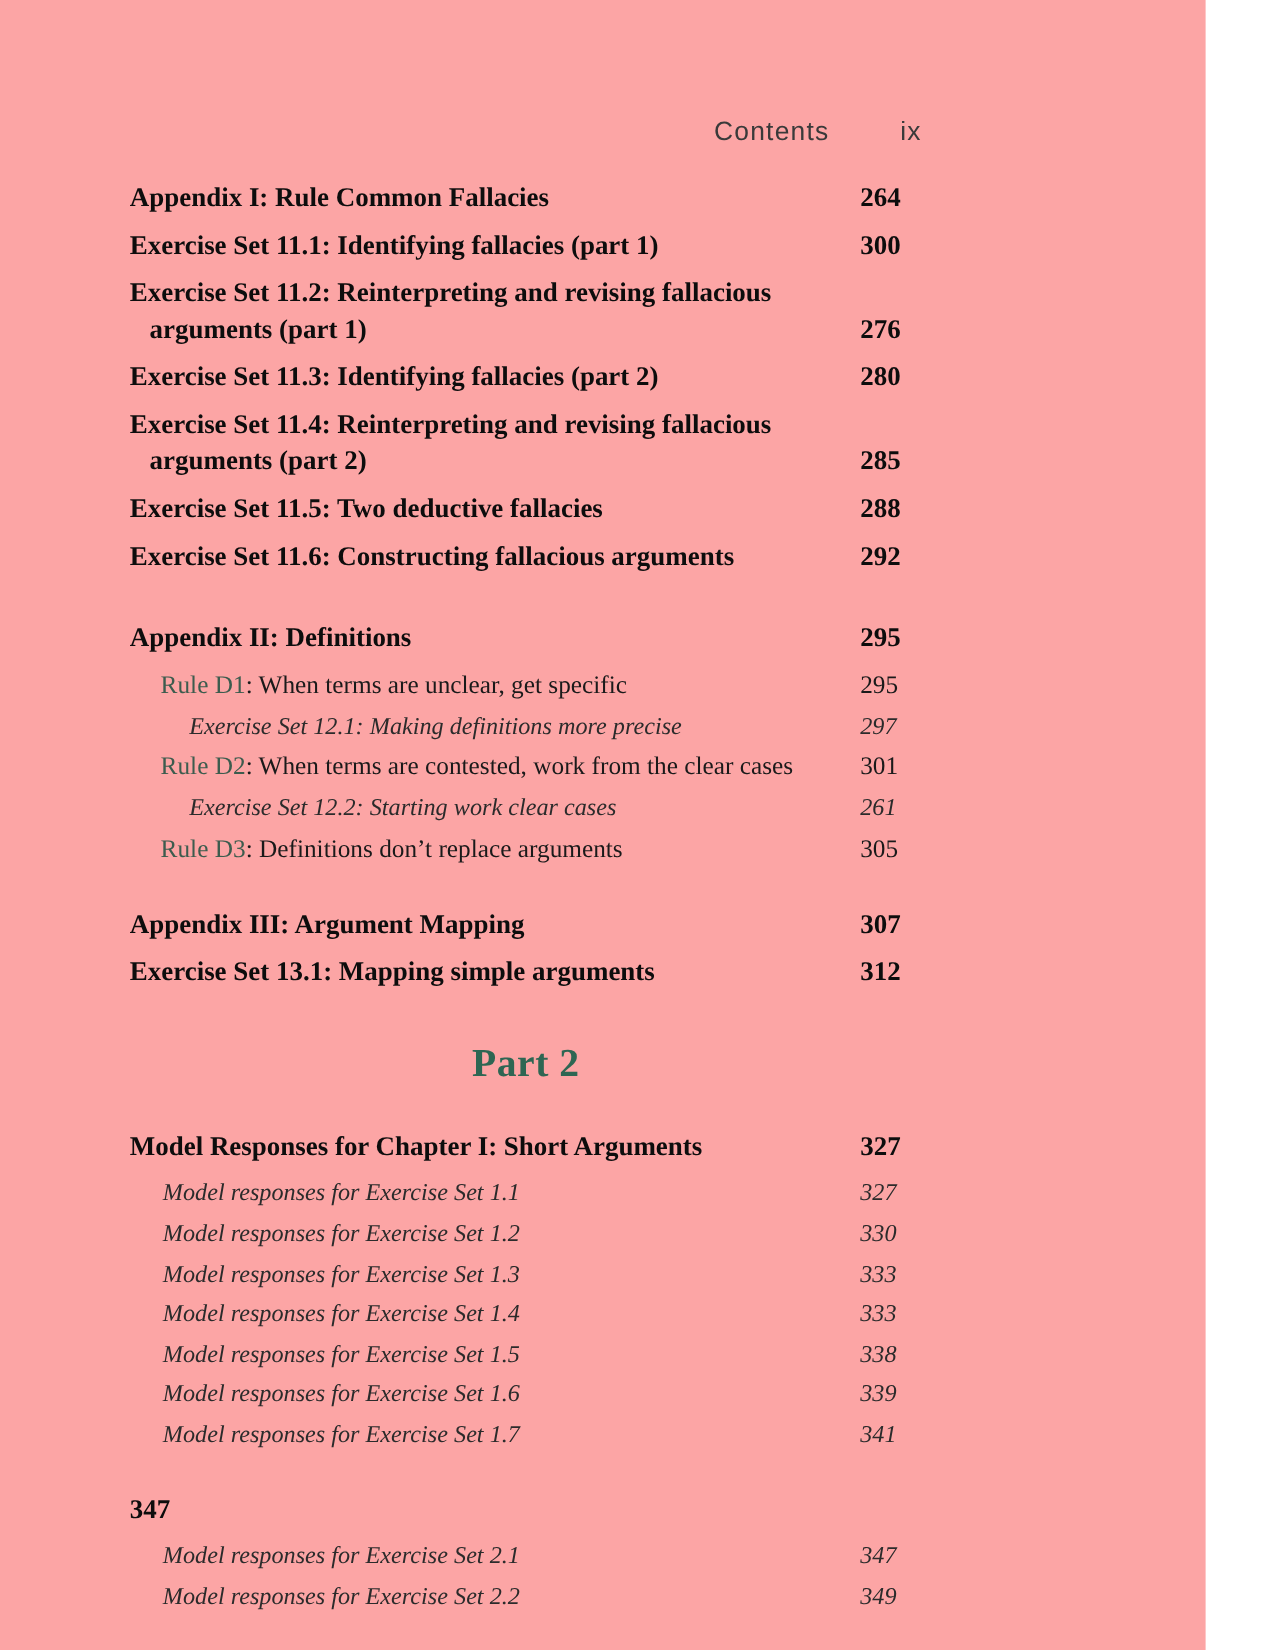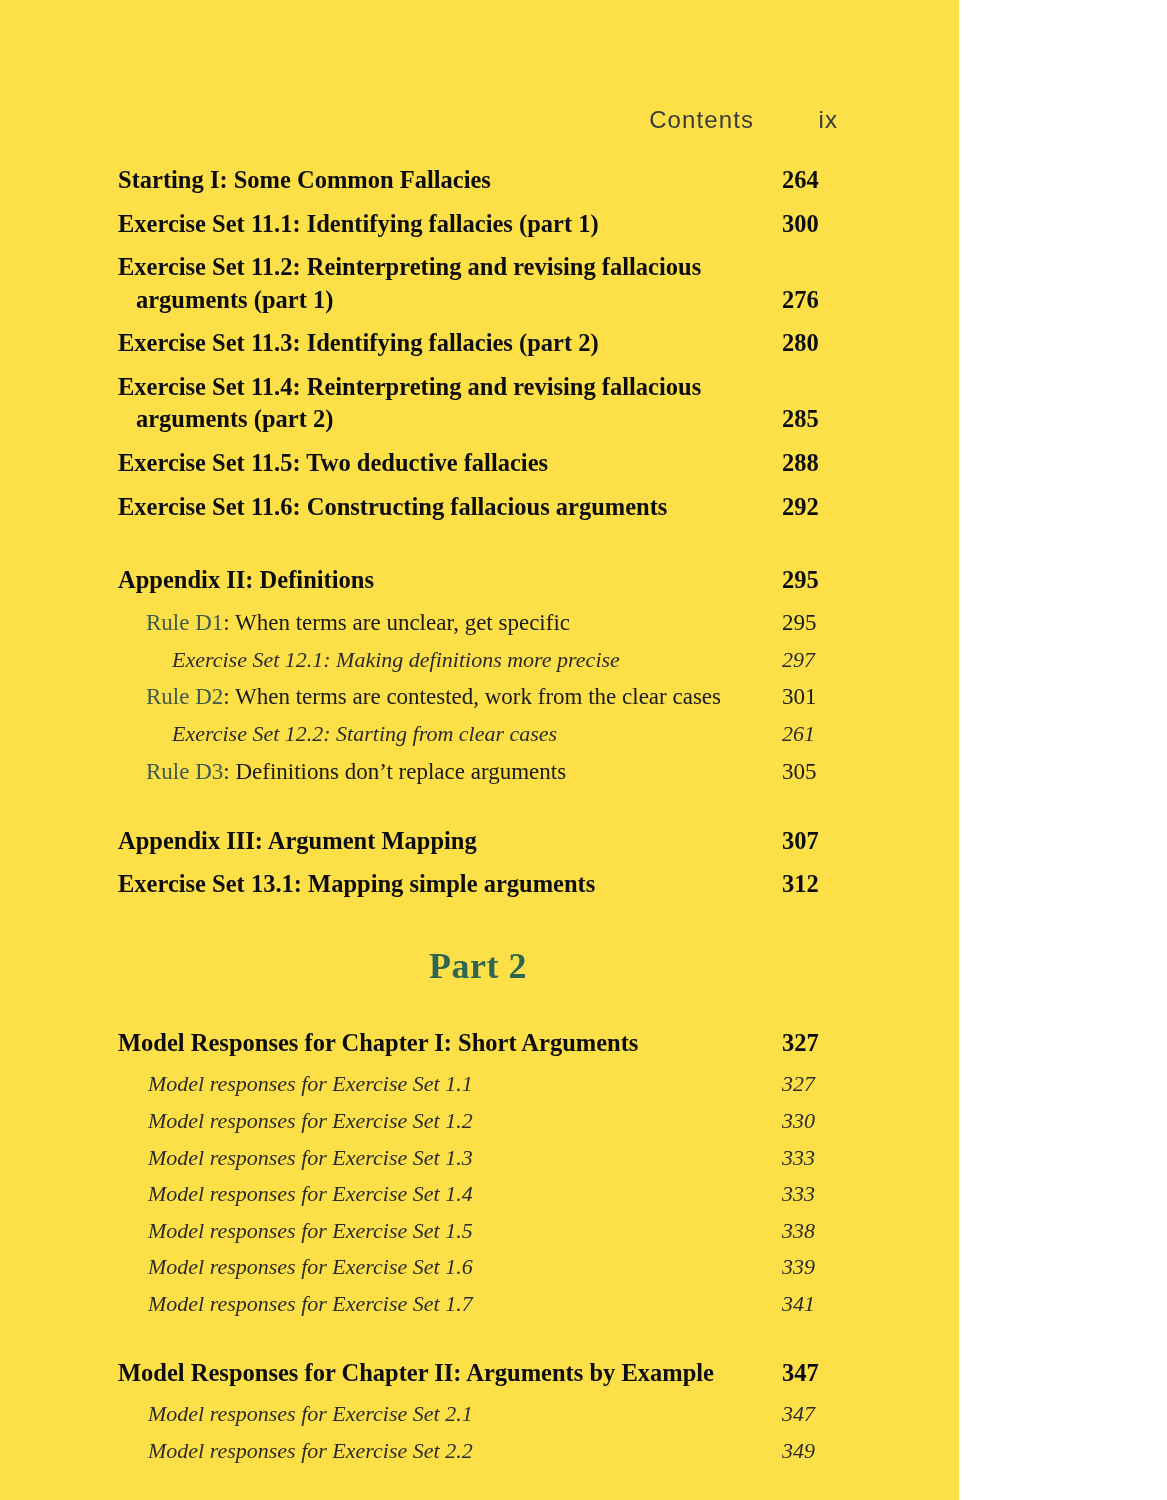--- a/index.html
+++ b/index.html
@@ -2,23 +2,23 @@
 <html><head>
 <meta charset="utf-8">
 <style>
   html, body {
     margin: 0;
     padding: 0;
     background: #ffffff;
   }
   .page {
     position: relative;
-    width: 959px;
+    width: 1096px;
     height: 1500px;
-    background: #fde047;
+    background: #fca5a5;
     overflow: hidden;
     font-family: "Liberation Serif", "DejaVu Serif", serif;
   }
 
   
   .running-head {
     position: absolute;
     left: 118px;
     top: 106px;
     width: 720px;
@@ -127,21 +127,21 @@
 
   <div class="running-head">
     <span class="rh-title">Contents</span>
     <span class="rh-folio">ix</span>
   </div>
 
   <div class="toc">
 
     <div>
       <div class="entry lv0">
-        <span class="etext">Starting I: Some Common Fallacies</span>
+        <span class="etext">Appendix I: Rule Common Fallacies</span>
         <span class="epage">264</span>
       </div>
       <div class="entry lv0">
         <span class="etext">Exercise Set 11.1: Identifying fallacies (part 1)</span>
         <span class="epage">300</span>
       </div>
       <div class="entry lv0">
         <span class="etext">Exercise Set 11.2: Reinterpreting and revising fallacious arguments (part 1)</span>
         <span class="epage">276</span>
       </div>
@@ -180,21 +180,21 @@
         <span class="etext">Exercise Set 12.1: Making definitions more precise</span>
         <span class="epage">297</span>
       </div>
 
       <div class="entry lv1">
         <span class="etext"><span class="rule-tag">Rule D2</span><span>: When terms are contested, work from the clear cases</span></span>
         <span class="epage">301</span>
       </div>
 
       <div class="entry lv2">
-        <span class="etext">Exercise Set 12.2: Starting from clear cases</span>
+        <span class="etext">Exercise Set 12.2: Starting work clear cases</span>
         <span class="epage">261</span>
       </div>
 
       <div class="entry lv1">
         <span class="etext"><span class="rule-tag">Rule D3</span><span>: Definitions don’t replace arguments</span></span>
         <span class="epage">305</span>
       </div>
     </div>
 
     <div class="gap-md"></div>
@@ -244,21 +244,20 @@
       <div class="entry lv1i">
         <span class="etext">Model responses for Exercise Set 1.7</span>
         <span class="epage">341</span>
       </div>
     </div>
 
     <div class="gap-md"></div>
 
     <div>
       <div class="entry lv0">
-        <span class="etext">Model Responses for Chapter II: Arguments by Example</span>
         <span class="epage">347</span>
       </div>
       <div class="entry lv1i">
         <span class="etext">Model responses for Exercise Set 2.1</span>
         <span class="epage">347</span>
       </div>
       <div class="entry lv1i">
         <span class="etext">Model responses for Exercise Set 2.2</span>
         <span class="epage">349</span>
       </div>

